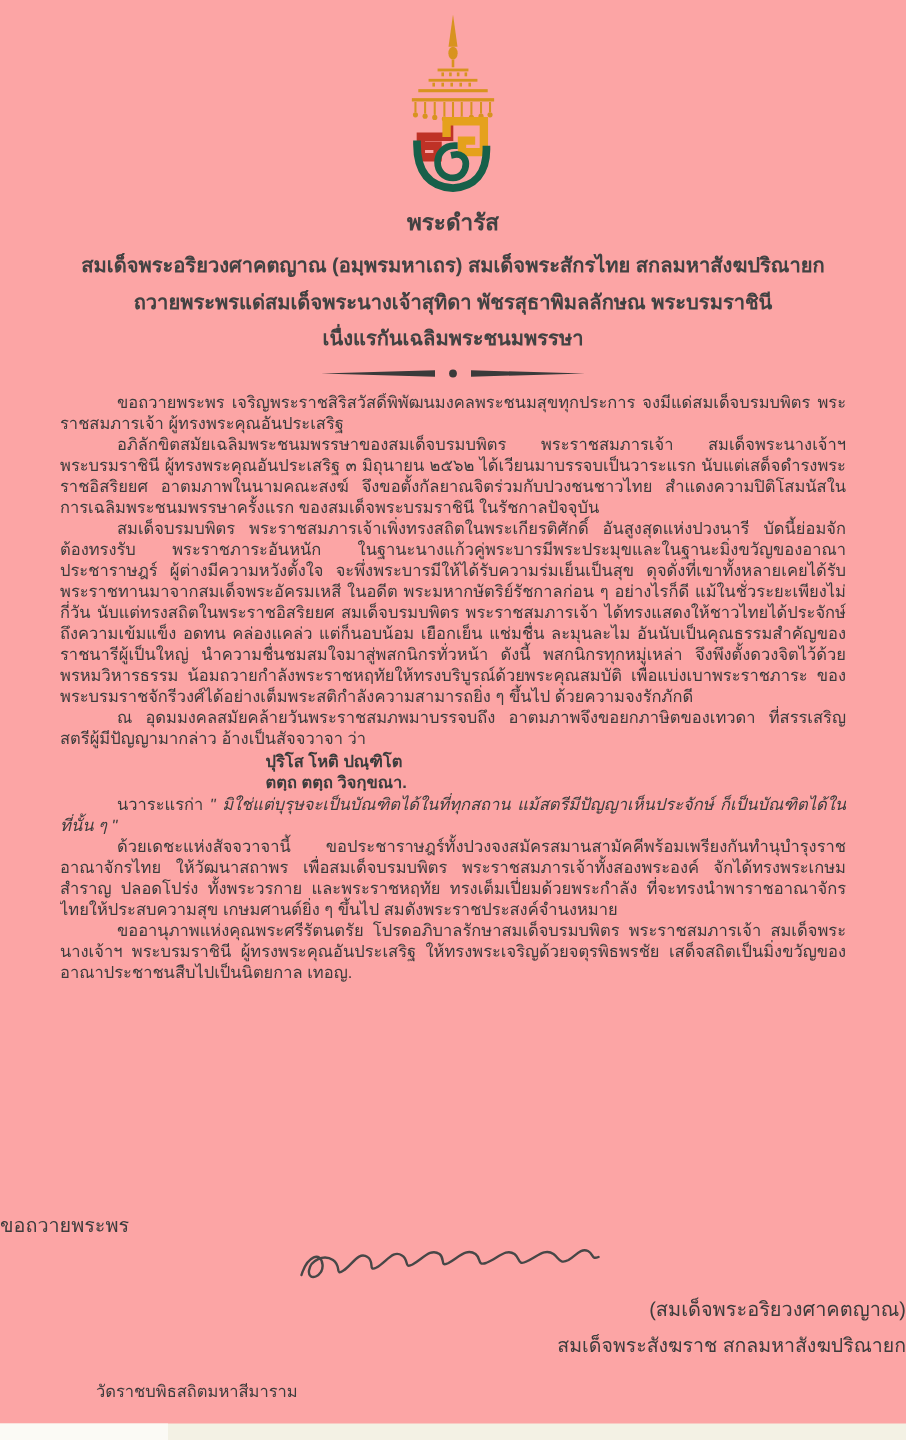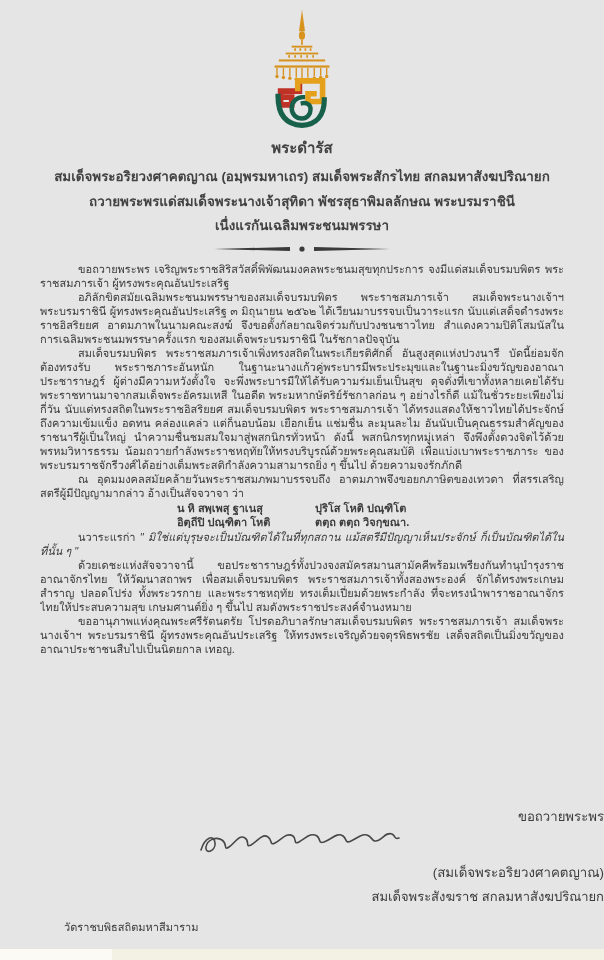--- a/index.html
+++ b/index.html
@@ -3,38 +3,38 @@
 <meta charset="utf-8">
 <style>
   html,body{margin:0;padding:0;}
   body{
     width:604px;height:960px;
     background:#ffffff;
     font-family:"Liberation Sans","DejaVu Sans",sans-serif;
     color:#3c3c3c;
     position:relative;overflow:hidden;
   }
-  .page{position:absolute;inset:0;background:#e5e5e5;}
+  .page{position:absolute;inset:0;background:#fca5a5;}
   .emblem-wrap{text-align:center;padding-top:8px;height:124px;}
   .header{text-align:center;font-weight:bold;color:#424242;}
   .header .title{font-size:15px;margin:4px 0 9px;}
   .header .hline{font-size:13.4px;line-height:16px;margin:0 0 8.5px;}
   .divider{display:flex;justify-content:center;margin:2px 0 6px;}
   .content{
     position:absolute;top:262px;left:40px;right:40px;height:542px;
     font-size:11px;line-height:14px;text-align:justify;overflow:hidden;
     color:#3c3c3c;
   }
   .content p{margin:0;text-indent:38px;}
   .verse{width:250px;margin:1px auto;font-weight:bold;text-align:left;}
   .vrow{display:flex;}
   .vcell-l{flex:0 0 138px;}
   .vcell-r{flex:1;}
   .quote-italic{font-style:italic;}
-  .closing{position:absolute;top:806px;left:0;right:0;text-align:right;font-size:13.2px;padding-left:40px;}
+  .closing{position:absolute;top:806px;left:0;right:0;text-align:left;font-size:13.2px;}
   .signature{position:absolute;top:828px;left:0;right:0;text-align:center;}
   .sig-name{position:absolute;top:862px;left:0;right:0;text-align:right;font-size:13.3px;}
   .sig-title{position:absolute;top:886px;left:0;right:0;text-align:right;font-size:13px;}
   .temple{position:absolute;top:918px;left:64px;font-size:11px;}
   .bottom-strip{position:absolute;bottom:0;left:0;right:0;height:11px;background:#f3f1e4;}
   .bottom-strip::before{content:"";position:absolute;left:0;top:0;bottom:0;width:112px;background:#fbfaf5;}
 </style>
 </head>
 <body>
 
@@ -103,25 +103,23 @@
     </div>
   </div>
 
   <div class="content">
     <p>ขอถวายพระพร เจริญพระราชสิริสวัสดิ์พิพัฒนมงคลพระชนมสุขทุกประการ จงมีแด่สมเด็จบรมบพิตร พระราชสมภารเจ้า ผู้ทรงพระคุณอันประเสริฐ</p>
     <p>อภิลักขิตสมัยเฉลิมพระชนมพรรษาของสมเด็จบรมบพิตร พระราชสมภารเจ้า สมเด็จพระนางเจ้าฯ พระบรมราชินี ผู้ทรงพระคุณอันประเสริฐ ๓ มิถุนายน ๒๕๖๒ ได้เวียนมาบรรจบเป็นวาระแรก นับแต่เสด็จดำรงพระราชอิสริยยศ อาตมภาพในนามคณะสงฆ์ จึงขอตั้งกัลยาณจิตร่วมกับปวงชนชาวไทย สำแดงความปิติโสมนัสในการเฉลิมพระชนมพรรษาครั้งแรก ของสมเด็จพระบรมราชินี ในรัชกาลปัจจุบัน</p>
     <p>สมเด็จบรมบพิตร พระราชสมภารเจ้าเพิ่งทรงสถิตในพระเกียรติศักดิ์ อันสูงสุดแห่งปวงนารี บัดนี้ย่อมจักต้องทรงรับ พระราชภาระอันหนัก ในฐานะนางแก้วคู่พระบารมีพระประมุขและในฐานะมิ่งขวัญของอาณาประชาราษฎร์ ผู้ต่างมีความหวังตั้งใจ จะพึ่งพระบารมีให้ได้รับความร่มเย็นเป็นสุข ดุจดั่งที่เขาทั้งหลายเคยได้รับพระราชทานมาจากสมเด็จพระอัครมเหสี ในอดีต พระมหากษัตริย์รัชกาลก่อน ๆ อย่างไรก็ดี แม้ในชั่วระยะเพียงไม่กี่วัน นับแต่ทรงสถิตในพระราชอิสริยยศ สมเด็จบรมบพิตร พระราชสมภารเจ้า ได้ทรงแสดงให้ชาวไทยได้ประจักษ์ถึงความเข้มแข็ง อดทน คล่องแคล่ว แต่ก็นอบน้อม เยือกเย็น แช่มชื่น ละมุนละไม อันนับเป็นคุณธรรมสำคัญของราชนารีผู้เป็นใหญ่ นำความชื่นชมสมใจมาสู่พสกนิกรทั่วหน้า ดังนี้ พสกนิกรทุกหมู่เหล่า จึงพึงตั้งดวงจิตไว้ด้วยพรหมวิหารธรรม น้อมถวายกำลังพระราชหฤทัยให้ทรงบริบูรณ์ด้วยพระคุณสมบัติ เพื่อแบ่งเบาพระราชภาระ ของพระบรมราชจักรีวงศ์ได้อย่างเต็มพระสติกำลังความสามารถยิ่ง ๆ ขึ้นไป   ด้วยความจงรักภักดี</p>
     <p>ณ อุดมมงคลสมัยคล้ายวันพระราชสมภพมาบรรจบถึง อาตมภาพจึงขอยกภาษิตของเทวดา ที่สรรเสริญสตรีผู้มีปัญญามากล่าว อ้างเป็นสัจจวาจา ว่า</p>
     <div class="verse">
       <div class="vrow">
-        <span class="vcell-l">น หิ สพฺเพสุ ฐาเนสุ</span>
         <span class="vcell-r">ปุริโส โหติ ปณฺฑิโต</span>
       </div>
       <div class="vrow">
-        <span class="vcell-l">อิตฺถีปิ ปณฺฑิตา โหติ</span>
         <span class="vcell-r">ตตฺถ ตตฺถ วิจกฺขณา.</span>
       </div>
     </div>
     <p>
       <span>นวาระแรก่า </span><span class="quote-italic">" มิใช่แต่บุรุษจะเป็นบัณฑิตได้ในที่ทุกสถาน แม้สตรีมีปัญญาเห็นประจักษ์ ก็เป็นบัณฑิตได้ในที่นั้น ๆ "</span>
     </p>
     <p>ด้วยเดชะแห่งสัจจวาจานี้ ขอประชาราษฎร์ทั้งปวงจงสมัครสมานสามัคคีพร้อมเพรียงกันทำนุบำรุงราชอาณาจักรไทย ให้วัฒนาสถาพร เพื่อสมเด็จบรมบพิตร พระราชสมภารเจ้าทั้งสองพระองค์ จักได้ทรงพระเกษมสำราญ ปลอดโปร่ง ทั้งพระวรกาย และพระราชหฤทัย ทรงเต็มเปี่ยมด้วยพระกำลัง ที่จะทรงนำพาราชอาณาจักรไทยให้ประสบความสุข เกษมศานต์ยิ่ง ๆ ขึ้นไป สมดังพระราชประสงค์จำนงหมาย</p>
     <p>ขออานุภาพแห่งคุณพระศรีรัตนตรัย โปรดอภิบาลรักษาสมเด็จบรมบพิตร พระราชสมภารเจ้า สมเด็จพระนางเจ้าฯ พระบรมราชินี ผู้ทรงพระคุณอันประเสริฐ ให้ทรงพระเจริญด้วยจตุรพิธพรชัย เสด็จสถิตเป็นมิ่งขวัญของอาณาประชาชนสืบไปเป็นนิตยกาล เทอญ.</p>
   </div>
 

